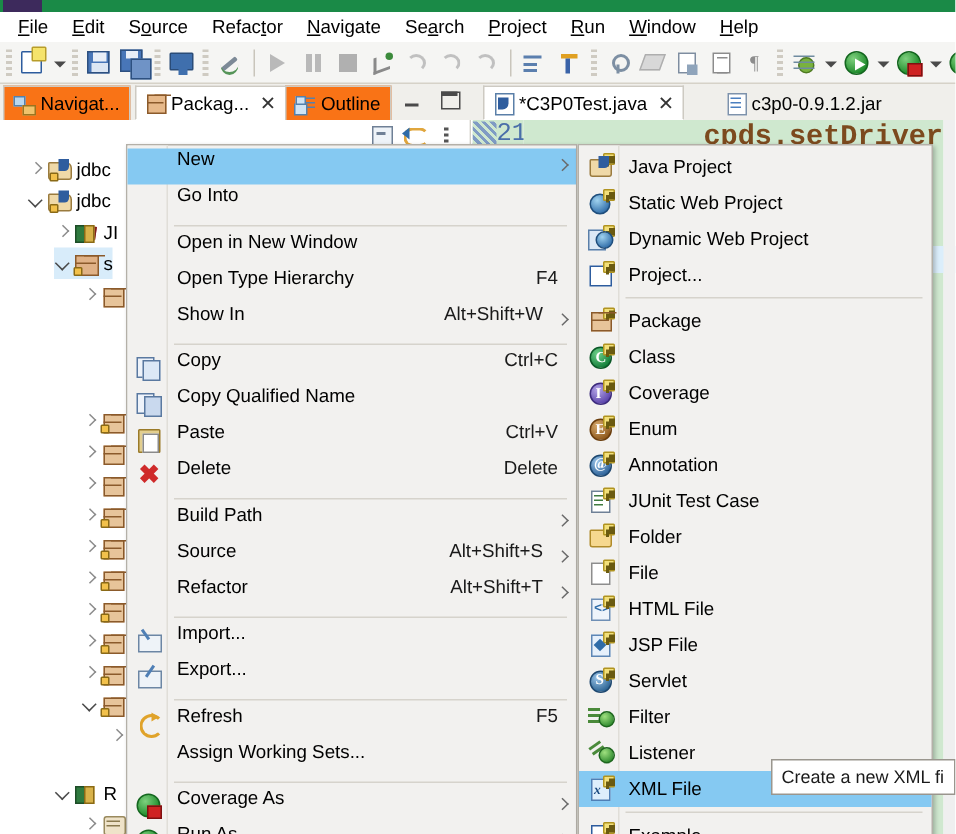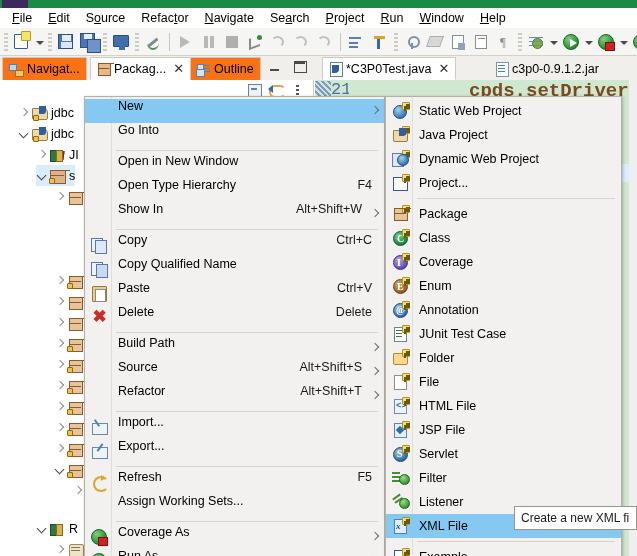--- a/index.html
+++ b/index.html
@@ -447,21 +447,21 @@
       <span>Outline</span>
     </div>
     <div class="minbtn" style="left:268px;"></div>
     <div class="maxbtn" style="left:293px;"></div>
 
     <div class="vtab active" style="left:322px;">
       <span class="mi-java"></span>
       <span>*C3P0Test.java</span>
       <span class="xg">✕</span>
     </div>
-    <div class="vtab inactive" style="left:489px;background:#f0efeb;border-color:#f0efeb;">
+    <div class="vtab inactive" style="left:478px;background:#f0efeb;border-color:#f0efeb;">
       <span class="mi-jar"></span>
       <span>c3p0-0.9.1.2.jar</span>
     </div>
   </div>
 
   <div class="pkgpanel">
     <div class="pkgtools">
       <div class="pt pt-collapse"></div>
       <div class="pt pt-link"></div>
       <div class="pt pt-menu"></div>
@@ -695,30 +695,30 @@
       <span>Run As</span>
       <span class="arrow"></span>
     </div>
 
   </div>
 
   <div class="submenu">
     <div class="gutter"></div>
 
     <div class="smi">
+      <span class="sicon si-jproj">
+          <span class="si-plus"></span>
+        </span>
+      <span>Java Project</span>
+    </div>
+    <div class="smi">
       <span class="sicon si-webs">
           <span class="si-plus"></span>
         </span>
       <span>Static Web Project</span>
-    </div>
-    <div class="smi">
-      <span class="sicon si-jproj">
-          <span class="si-plus"></span>
-        </span>
-      <span>Java Project</span>
     </div>
     <div class="smi">
       <span class="sicon si-webd">
           <span class="si-plus"></span>
         </span>
       <span>Dynamic Web Project</span>
     </div>
     <div class="smi">
       <span class="sicon si-proj">
           <span class="si-plus"></span>

